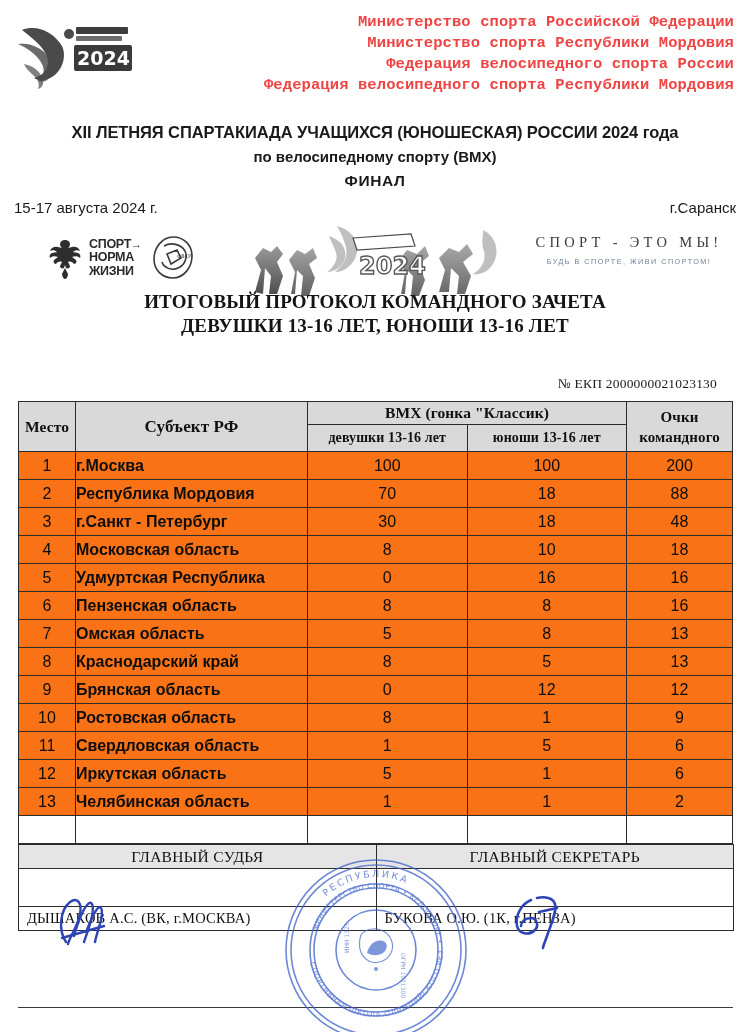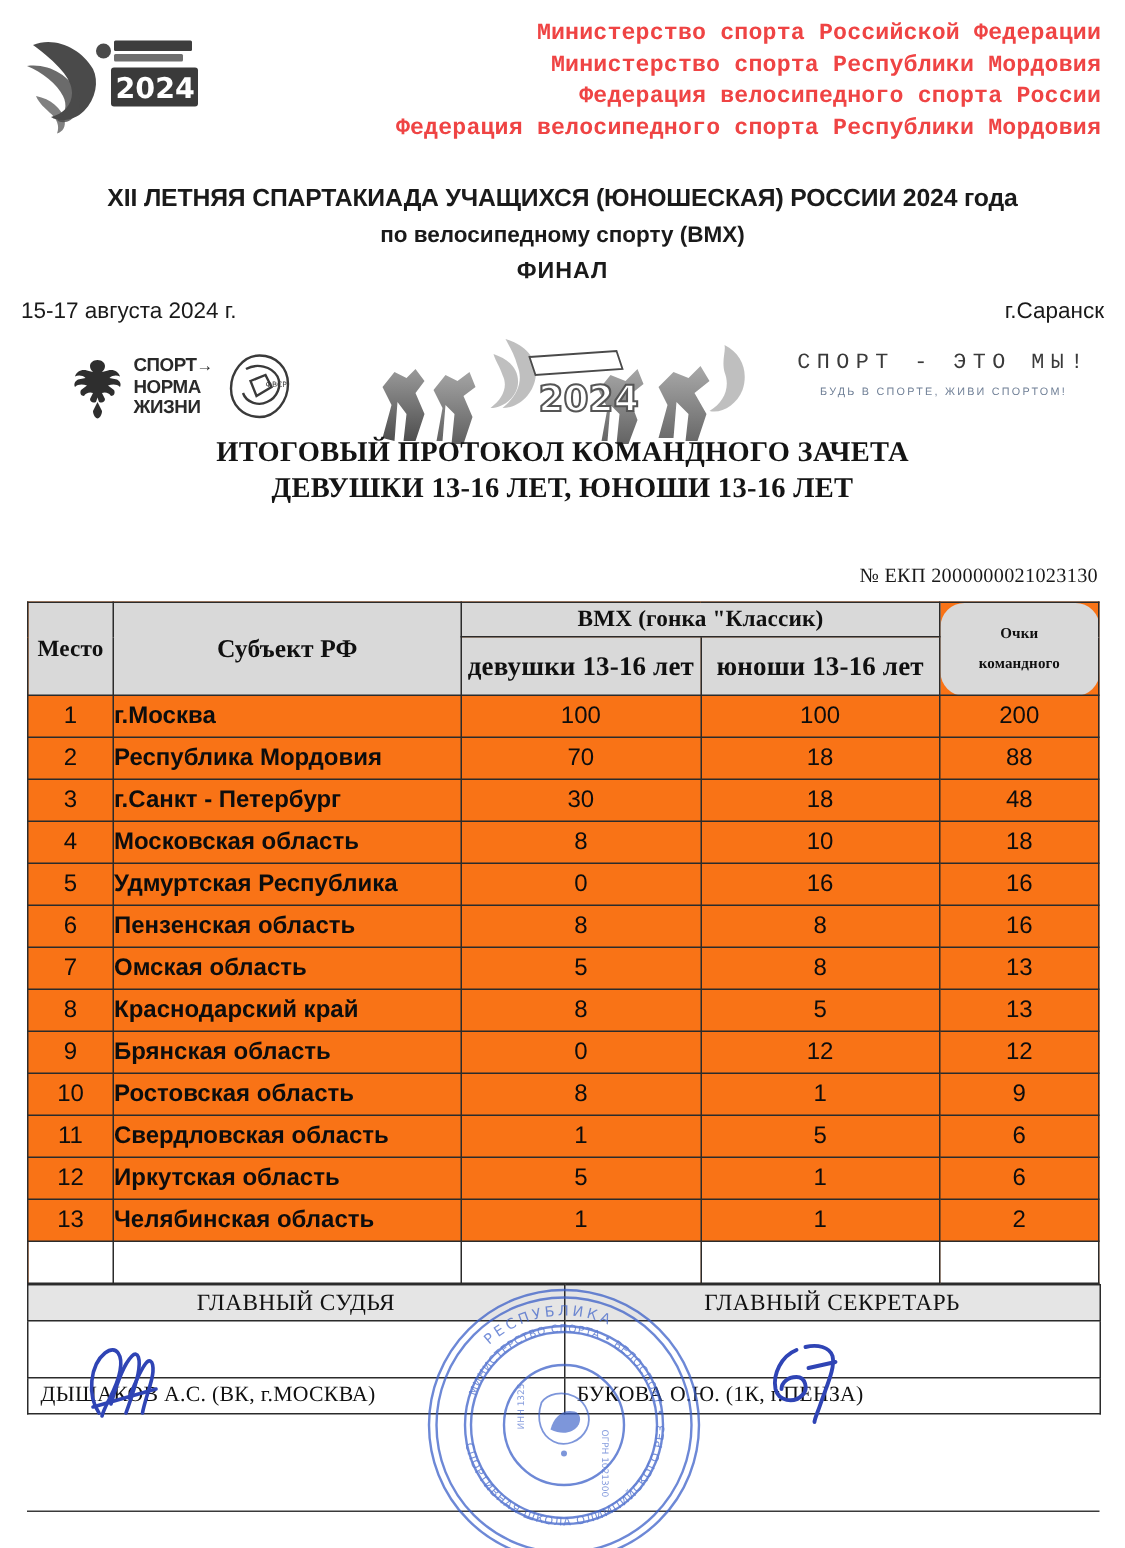--- a/index.html
+++ b/index.html
@@ -117,21 +117,21 @@
     position: absolute;
     right: 10px;
     top: 16px;
     text-align: center;
     width: 222px;
   }
   .slogan-main {
     font-size: 14.5px;
     letter-spacing: 4.3px;
     color: #3a3a3a;
-    font-family: Liberation Mono, monospace;
+    font-family: Liberation Serif, serif;
     white-space: nowrap;
   }
   .slogan-sub {
     font-size: 7.2px;
     letter-spacing: 1.5px;
     color: #6f7f96;
     margin-top: 6px;
     white-space: nowrap;
   }
 
@@ -147,21 +147,21 @@
     font-weight: bold;
     font-size: 19px;
     line-height: 24px;
     letter-spacing: 0.2px;
     color: #141414;
     white-space: nowrap;
   }
 
   .ekp {
     text-align: right;
-    padding-right: 18px;
+    padding-right: 33px;
     margin-top: 38px;
     font-family: "Liberation Serif", serif;
     font-size: 13.5px;
     letter-spacing: 0.2px;
     color: #1a1a1a;
   }
 
   
   .table-wrap {
     margin: 9px 17px 0 18px;
@@ -182,22 +182,22 @@
     background: #d9d9d9;
     font-family: "Liberation Serif", serif;
     font-weight: bold;
     color: #101010;
     text-align: center;
     letter-spacing: 0.1px;
   }
   .th-place   { width: 57px;  font-size: 15.5px; height: 50px; }
   .th-subject { width: 232px; font-size: 17px;   }
   .th-group   { font-size: 15.5px; height: 23px; }
-  .th-sub     { width: 160px; font-size: 18px; height: 39px; }
-  .th-points  { width: 106px; font-size: 10px; line-height: 20px; border-radius: 16px; }
+  .th-sub     { width: 160px; font-size: 14px; height: 27px; }
+  .th-points  { width: 106px; font-size: 15px; line-height: 20px; }
 
   table.results tbody td {
     height: 28px;
     font-family: "Liberation Sans", sans-serif;
     font-size: 16px;
     color: #0d0d0d;
   }
   td.c-place {
     text-align: center;
     font-family: "Liberation Serif", serif;

